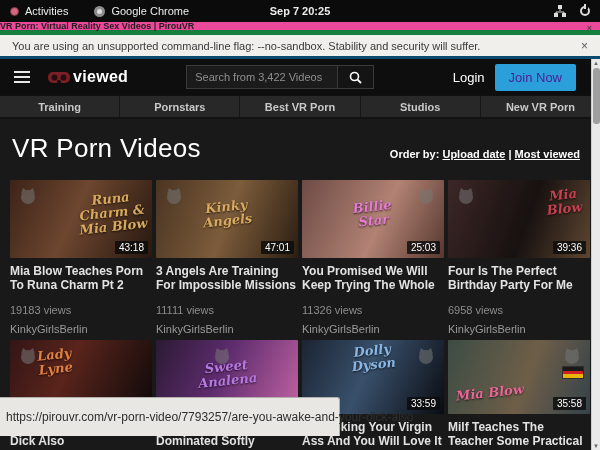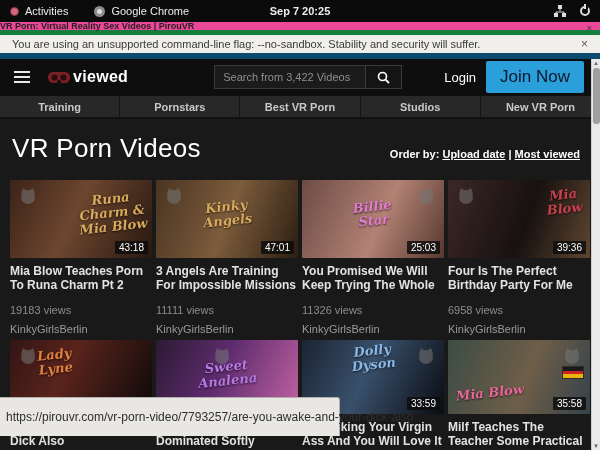--- a/index.html
+++ b/index.html
@@ -16,36 +16,36 @@
   .sys-right{margin-left:auto;display:flex;align-items:center;gap:14px;z-index:1}
   .pwr{width:10px;height:10px;border:2px solid #dcdcdc;border-radius:50%;position:relative;display:inline-block}
   .pwr::after{content:"";position:absolute;left:2px;top:-4px;width:2px;height:5px;background:#0b0b0b;border-left:2px solid #dcdcdc}
 
   
   .tabstrip{height:13px;background:#ec4899;display:flex;align-items:center;justify-content:flex-start;position:relative;border-bottom:5px solid #15803d}
   .tabstrip .ttl{font-size:9px;font-weight:bold;color:#1f1f1f}
   .tabstrip .x{position:absolute;right:8px;top:0;font-size:9px;color:#333;line-height:13px}
 
   
-  .warnbar{height:24px;background:#f1efec;border-bottom:6px solid #0c4a6e;display:flex;align-items:center;padding:0 12px;color:#3a3a3a;font-size:11px}
+  .warnbar{height:24px;background:#f1efec;border-bottom:3px solid #0c4a6e;display:flex;align-items:center;padding:0 12px;color:#3a3a3a;font-size:11px}
   .warnbar .x{margin-left:auto;color:#5a5a5a;font-size:12px;cursor:pointer}
 
   
   .site{position:relative;height:391px;background:#191919}
   .hdr{height:36px;background:#0e0e0e;display:flex;align-items:center;padding:0 16px 0 14px;gap:10px}
   .burger{width:16px;display:flex;flex-direction:column;gap:3px;cursor:pointer}
   .burger i{height:2px;background:#e8e8e8;display:block}
   .logo{display:flex;align-items:center;gap:3px;margin-left:8px}
   .logo-txt{color:#fff;font-weight:bold;font-size:16px;letter-spacing:.3px}
-  .search{display:flex;margin-left:76px}
+  .search{display:flex;margin-left:48px}
   .search input{width:152px;height:24px;background:#1b1b1b;border:1px solid #3a3a3a;color:#cfcfcf;font-size:11px;padding:0 8px;outline:none}
   .search input::placeholder{color:#8f8f8f}
   .search button{width:36px;height:24px;background:#141414;border:1px solid #3a3a3a;border-left:none;display:flex;align-items:center;justify-content:center;cursor:pointer}
   .login{margin-left:auto;color:#fff;font-size:13px;cursor:pointer}
-  .join{background:#2b9fd9;color:#0f172a;font-size:17px;border:none;padding:6px 14px;border-radius:2px;cursor:pointer;margin-right:0}
+  .join{background:#2b9fd9;color:#4c1d95;font-size:13px;border:none;padding:6px 14px;border-radius:2px;cursor:pointer;margin-right:8px}
 
   
   .nav{height:24px;background:#282828;display:flex;border-top:1px solid #101010;border-bottom:2px solid #121212}
   .nav a{flex:1;display:flex;align-items:center;justify-content:center;color:#c9c9c9;font-size:11px;font-weight:bold;text-decoration:none;border-left:1px solid #161616;cursor:pointer}
   .nav a:first-child{border-left:none}
 
   
   .head-row{display:flex;align-items:flex-end;padding:14px 20px 10px 12px}
   .head-row h1{color:#fff;font-size:26px;font-weight:400;letter-spacing:.3px}
   .order{margin-left:auto;color:#fff;font-size:11px;font-weight:bold;padding-bottom:4px}

